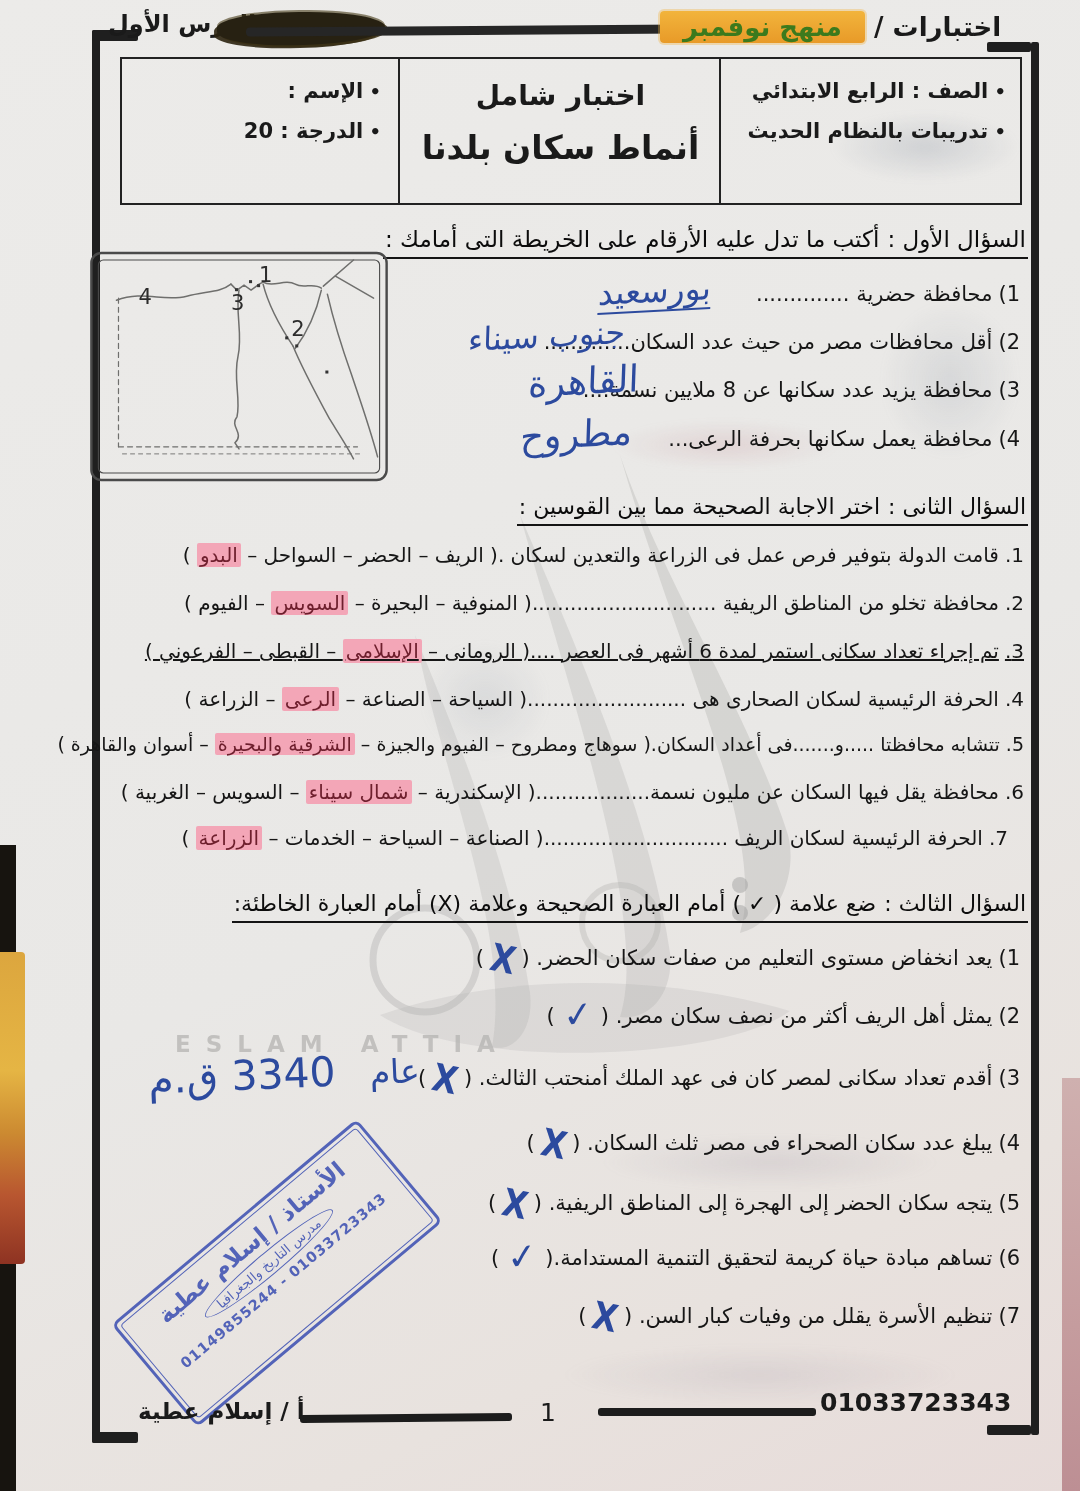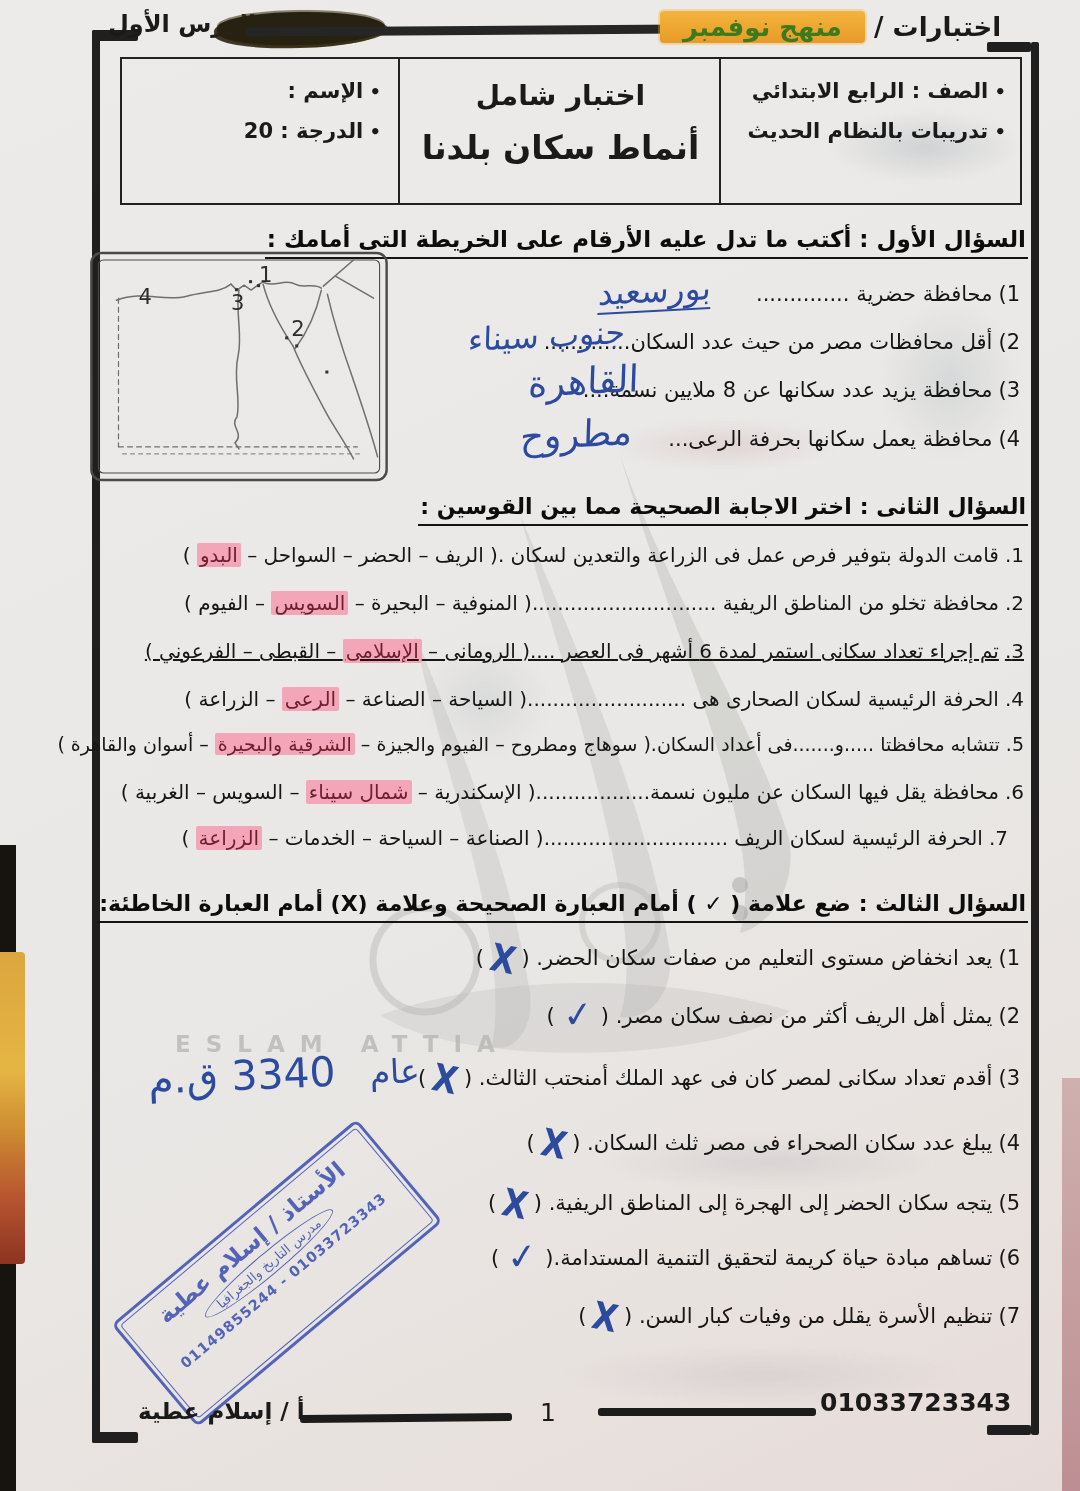--- a/index.html
+++ b/index.html
@@ -36,21 +36,21 @@
   .hb-info{right:0;width:299px;border-left:2.5px solid #222;}
   .hb-side{left:0;width:273px;border-left:0;}
   .hb-title{left:276px;width:321px;border-left:2.5px solid #222;text-align:center;}
   .hb-list{list-style:none;margin:12px 14px 0 0;padding:0;direction:rtl;text-align:right;
     font-size:21px;font-weight:bold;line-height:1.92;}
   .hb-list li::before{content:"• ";font-size:18px;}
   .hb-t1{margin-top:20px;font-size:28px;font-weight:bold;}
   .hb-t2{margin-top:16px;font-size:33px;font-weight:bold;}
 
   
-  .sec-head{position:absolute;direction:rtl;font-weight:bold;color:#0c0c0c;
+  .sec-head{position:absolute;direction:rtl;font-weight:normal;color:#0c0c0c;
     border-bottom:2.3px solid #141414;padding:0 2px 5px 2px;white-space:nowrap;}
   .sh-title{margin-left:8px;}
 
   
   .map-box{left:88px;top:250px;width:302px;height:233px;}
 
   
   .q-item{position:absolute;direction:rtl;color:#161616;white-space:nowrap;}
   .q1-item{font-size:21px;}
   .q2-item{font-size:20px;}

